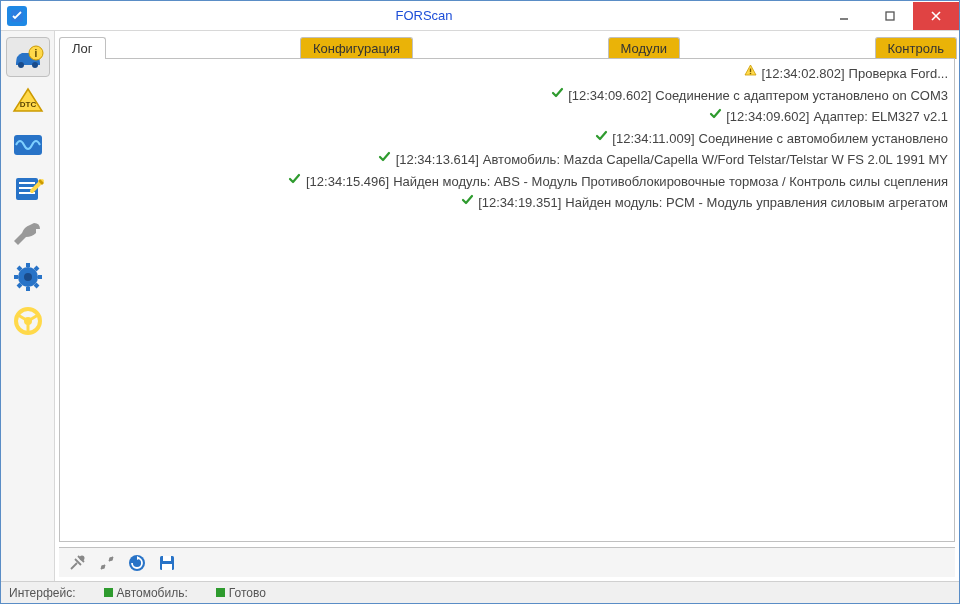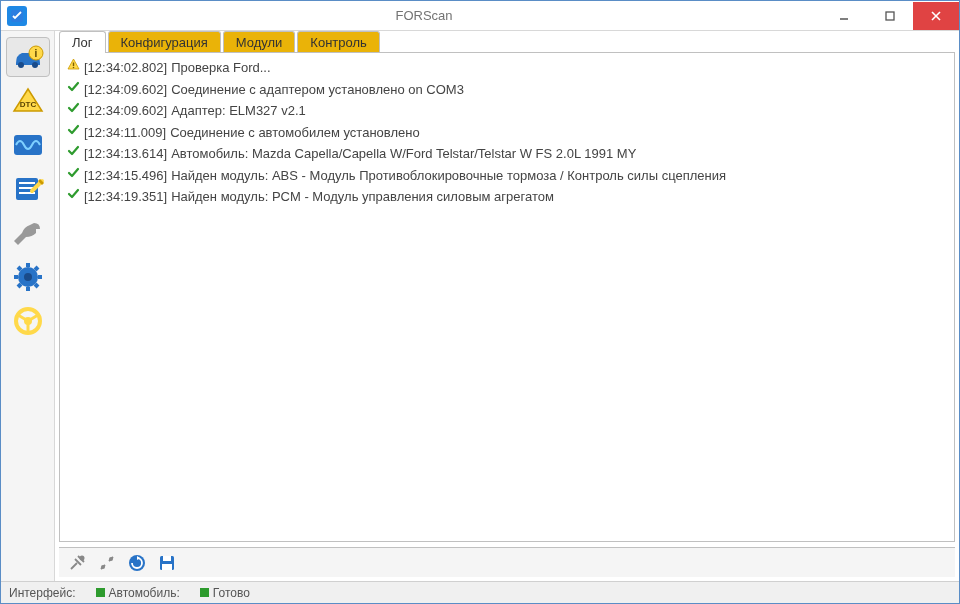--- a/index.html
+++ b/index.html
@@ -23,21 +23,21 @@
 .titlebar-icon {
   width: 20px; height: 20px; margin-left: 6px;
   background: #1e88e5;
   border-radius: 3px;
   display: flex; align-items: center; justify-content: center;
   color: #fff; font-size: 11px; font-weight: bold;
 }
 .titlebar-title {
   flex: 1;
   text-align: center;
-  color: #737373;
+  color: #1d4ed8;
   font-size: 13px;
 }
 .titlebar-buttons { display: flex; }
 .titlebar-btn {
   width: 46px; height: 28px;
   display: flex; align-items: center; justify-content: center;
   color: #444;
   font-size: 13px;
 }
 .titlebar-btn.close {
@@ -69,20 +69,22 @@
   border: 1px solid #c0c0c0;
 }
 .content {
   flex: 1;
   display: flex;
   flex-direction: column;
 }
 .tabs {
   display: flex;
   padding-left: 4px;
+  margin-top: 6px;
+  justify-content: space-between;
 }
 .tab {
   padding: 3px 12px;
   border: 1px solid #c0c0c0;
   border-bottom: none;
   background: #eab308;
   margin-right: 2px;
   border-radius: 3px 3px 0 0;
   font-size: 13px;
   color: #333;
@@ -104,20 +106,21 @@
   top: -1px;
 }
 .log-line {
   display: flex;
   align-items: flex-start;
   gap: 4px;
   padding: 1px 0;
   color: #444;
   font-size: 13px;
   line-height: 1.5;
+  justify-content: flex-end;
 }
 .log-icon {
   width: 14px;
   flex-shrink: 0;
   display: flex; align-items: center; justify-content: center;
 }
 .bottom-toolbar {
   height: 30px;
   border-top: 1px solid #c0c0c0;
   margin: 0 4px 4px 4px;
@@ -132,21 +135,21 @@
   display: flex; align-items: center; justify-content: center;
   cursor: pointer;
 }
 .statusbar {
   height: 22px;
   background: #f0f0f0;
   border-top: 1px solid #d0d0d0;
   display: flex;
   align-items: center;
   padding: 0 8px;
-  gap: 20px;
+  gap: 28px;
   font-size: 12px;
   color: #555;
 }
 .status-item { display: flex; align-items: center; gap: 4px; }
 .status-dot {
   width: 9px; height: 9px;
   background: #2e9b2e;
 }
 </style>
 </head>

